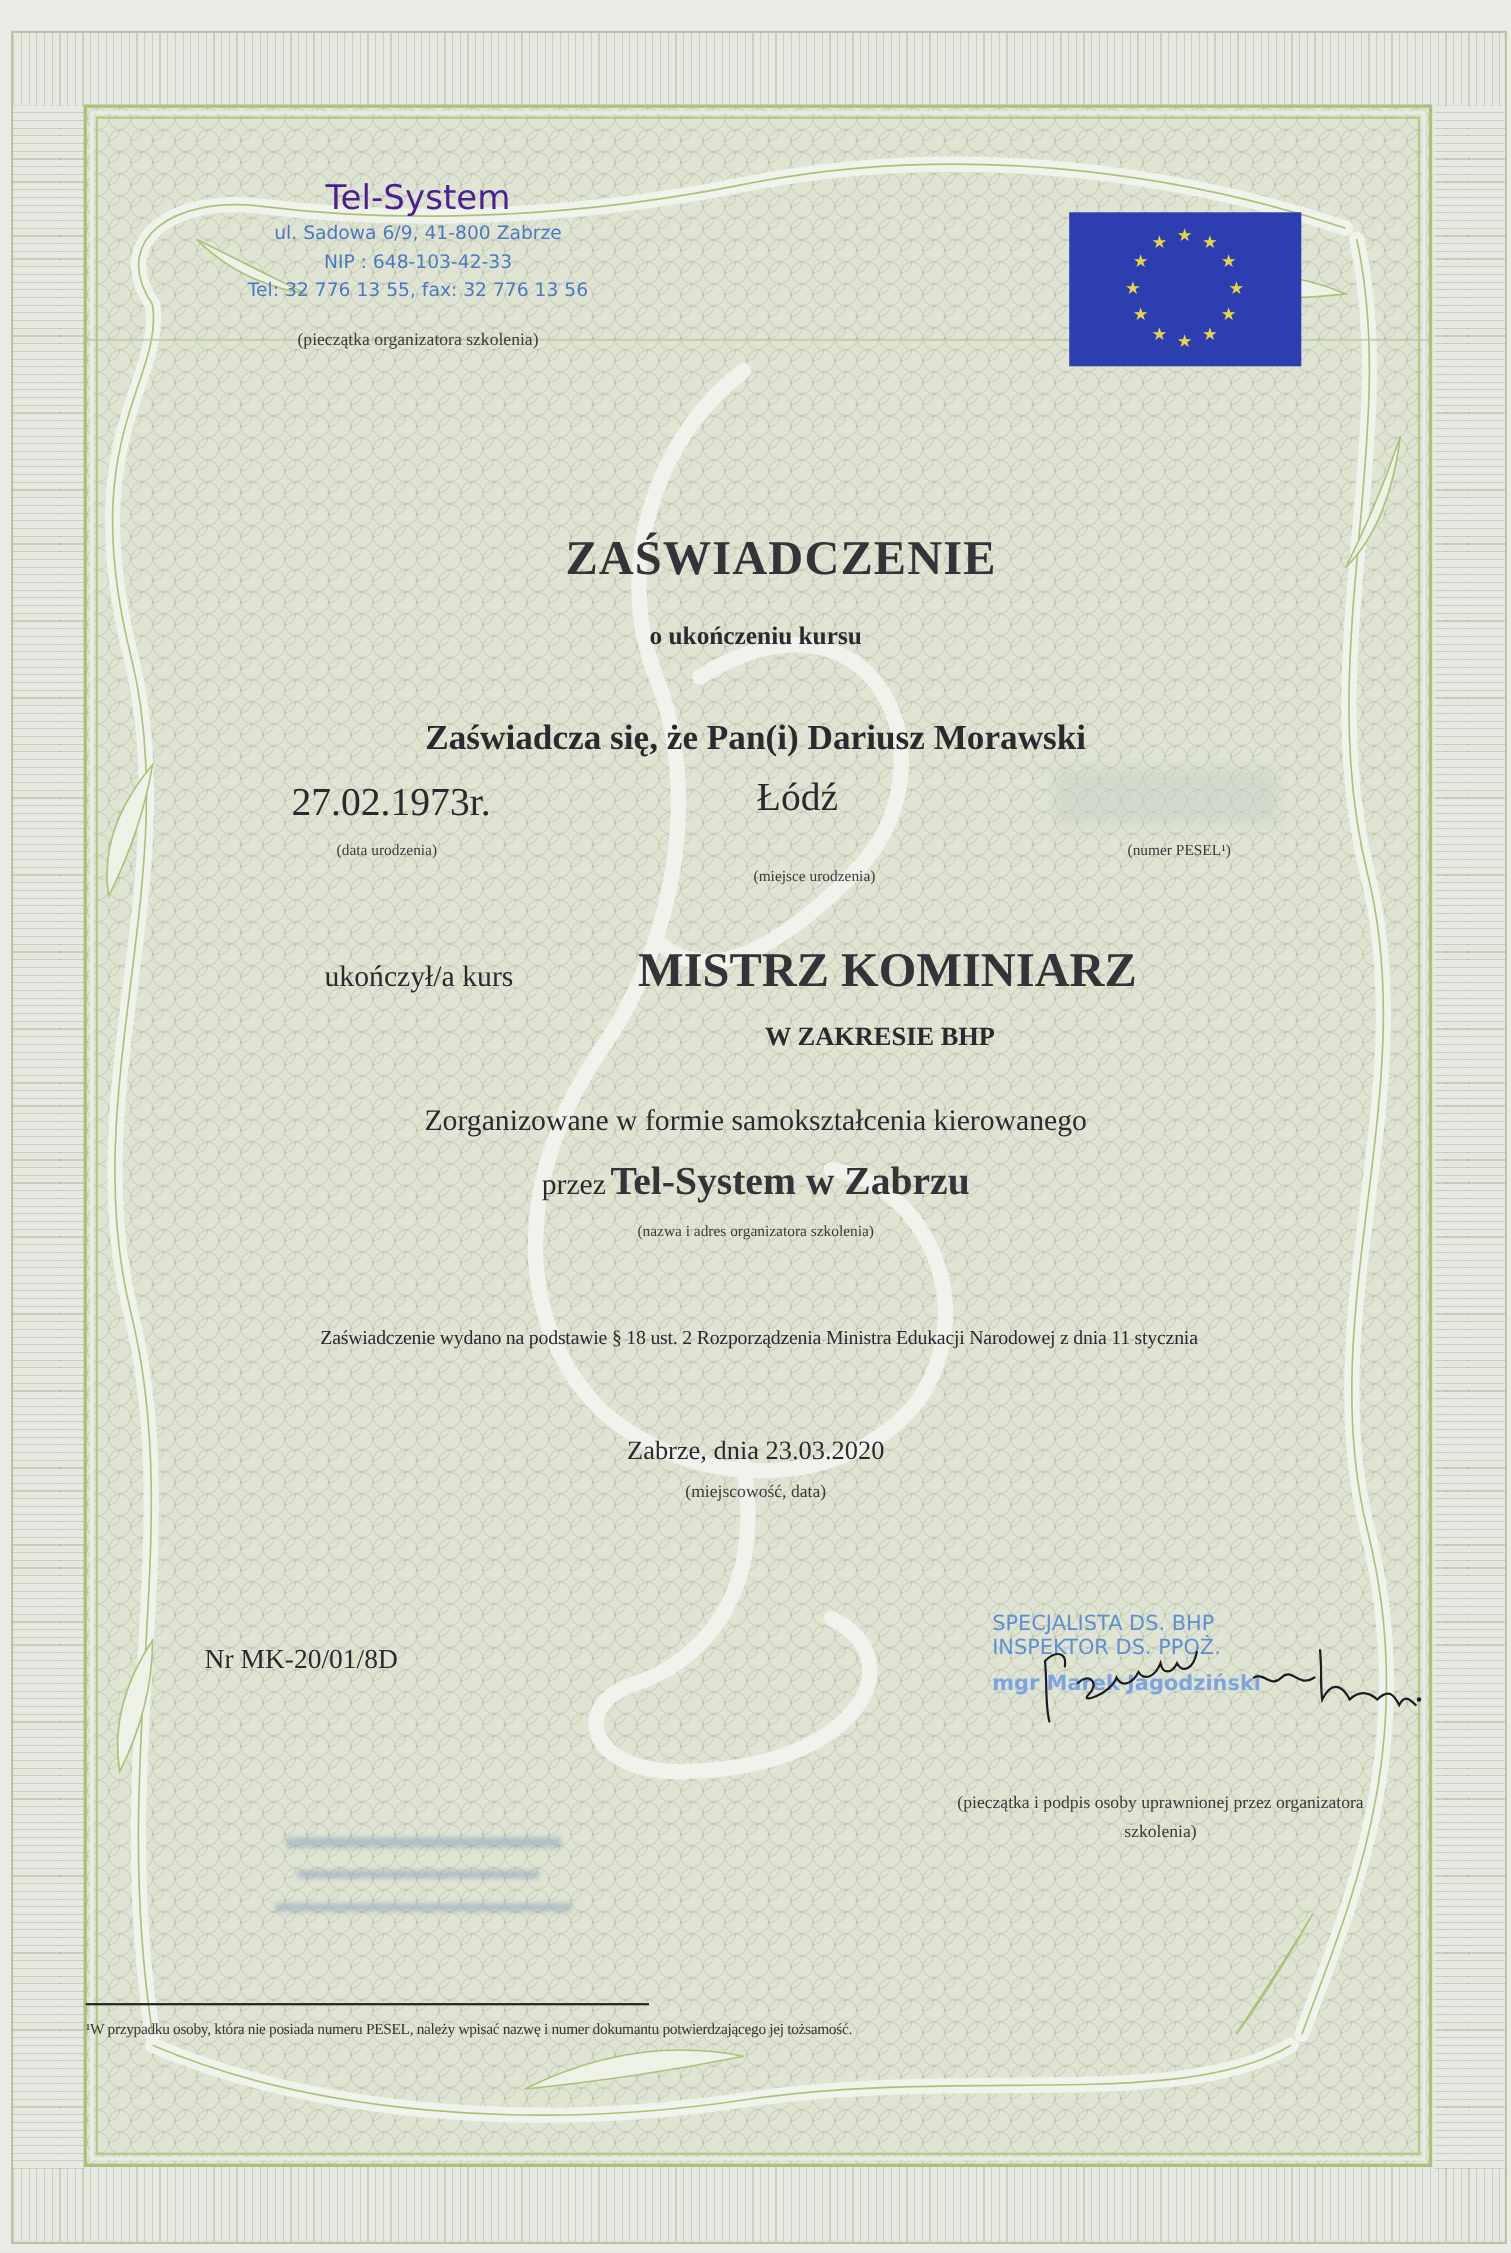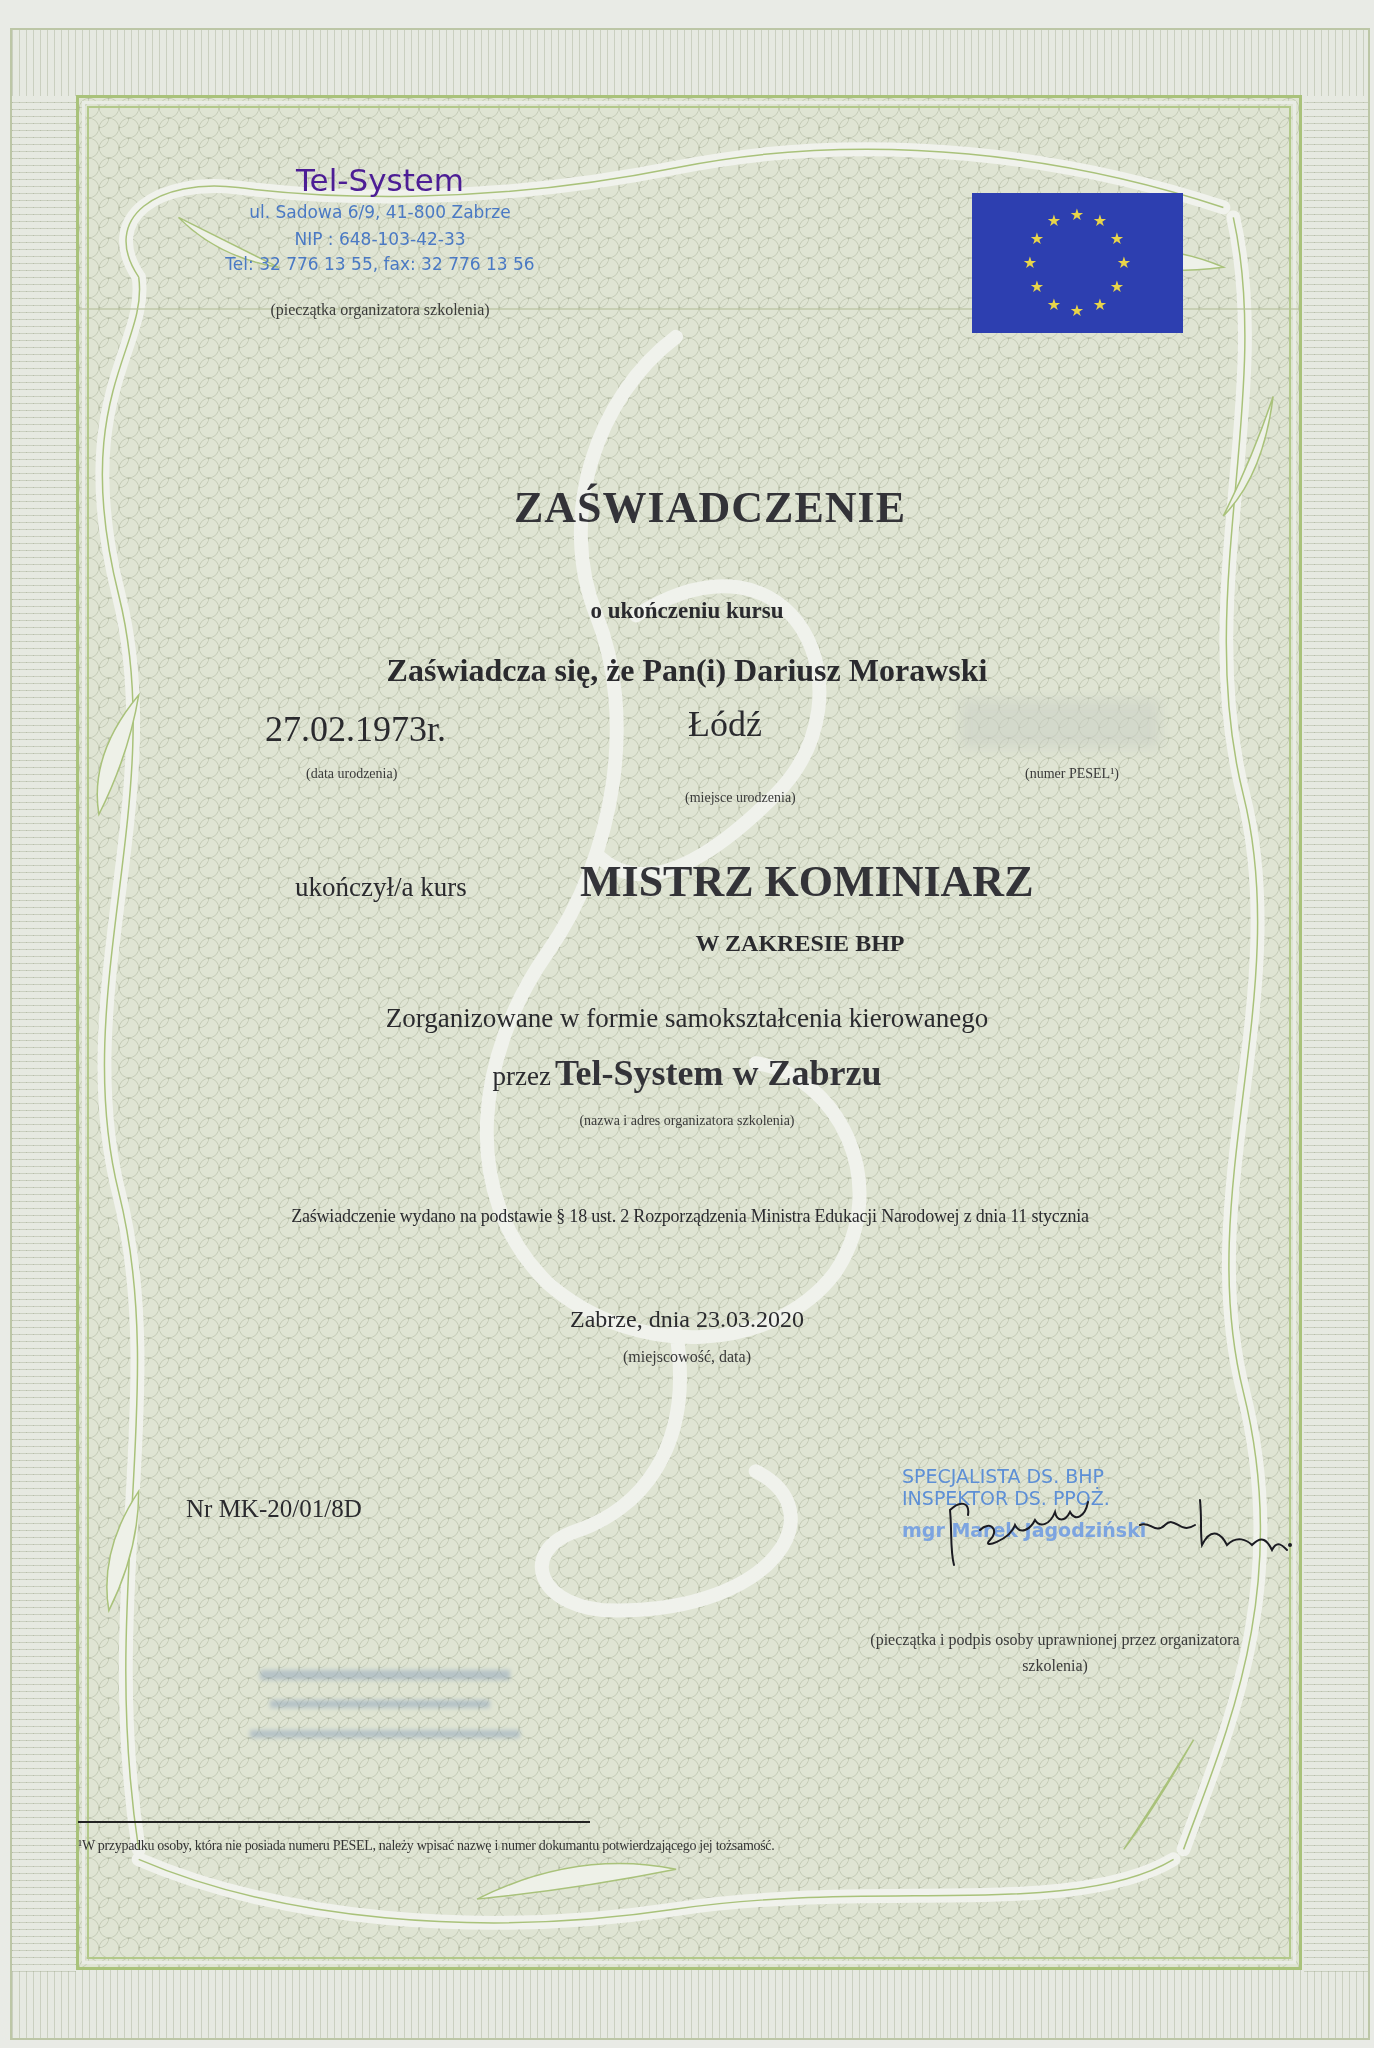--- a/index.html
+++ b/index.html
@@ -24,21 +24,21 @@
   .vine { position:absolute; inset:0; pointer-events:none; }
   .abs { position:absolute; }
   .center { text-align:center; }
   .org { font-family:"DejaVu Sans","Liberation Sans",sans-serif; color:#3f6fbf; }
   .org-name { left:220px; width:320px; top:162px; font-size:31px; text-align:center; color:#4c1d95; }
   .org-line { left:180px; width:400px; text-align:center; font-size:17px; color:#4a79c4; }
   .caption { font-size:15px; color:#3a3a3a; }
   .flag { left:972px; top:193px; width:211px; height:140px; background:#2d3fb0; }
   .star { position:absolute; color:#e8d44a; font-size:16px; line-height:1; transform:translate(-50%,-50%); }
   .title { left:0; width:1374px; top:482px; font-size:44px; font-weight:bold; letter-spacing:1px; text-align:center; color:#333338;padding-left:23px; }
-  .subtitle { left:0; width:1374px; top:565px; font-size:23px; font-weight:bold; text-align:center;margin-top:33px; }
+  .subtitle { left:0; width:1374px; top:565px; font-size:23px; font-weight:bold; text-align:center; }
   .name { left:0; width:1374px; top:652px; font-size:32px; font-weight:bold; text-align:center; }
   .field { font-size:36px; }
   .small { font-size:14px; color:#3a3a3a; }
   .course { font-size:44px; font-weight:bold; color:#333338; }
   .bold24 { font-size:24px; font-weight:bold; }
   .body26 { font-size:27px; }
   .legal { left:110px; width:1160px; top:1200px; font-size:18px; font-weight:normal; text-align:center; line-height:32px; letter-spacing:-0.2px; }
   .stamp { left:902px; top:1465px; width:300px; font-family:"DejaVu Sans","Liberation Sans",sans-serif; color:#5d8fd6; font-size:19px; line-height:22px; }
   .stamp .mgr { margin-top:10px; color:#7ca4e0; font-weight:bold; }
   .sig { left:940px; top:1490px; width:360px; height:80px; }

